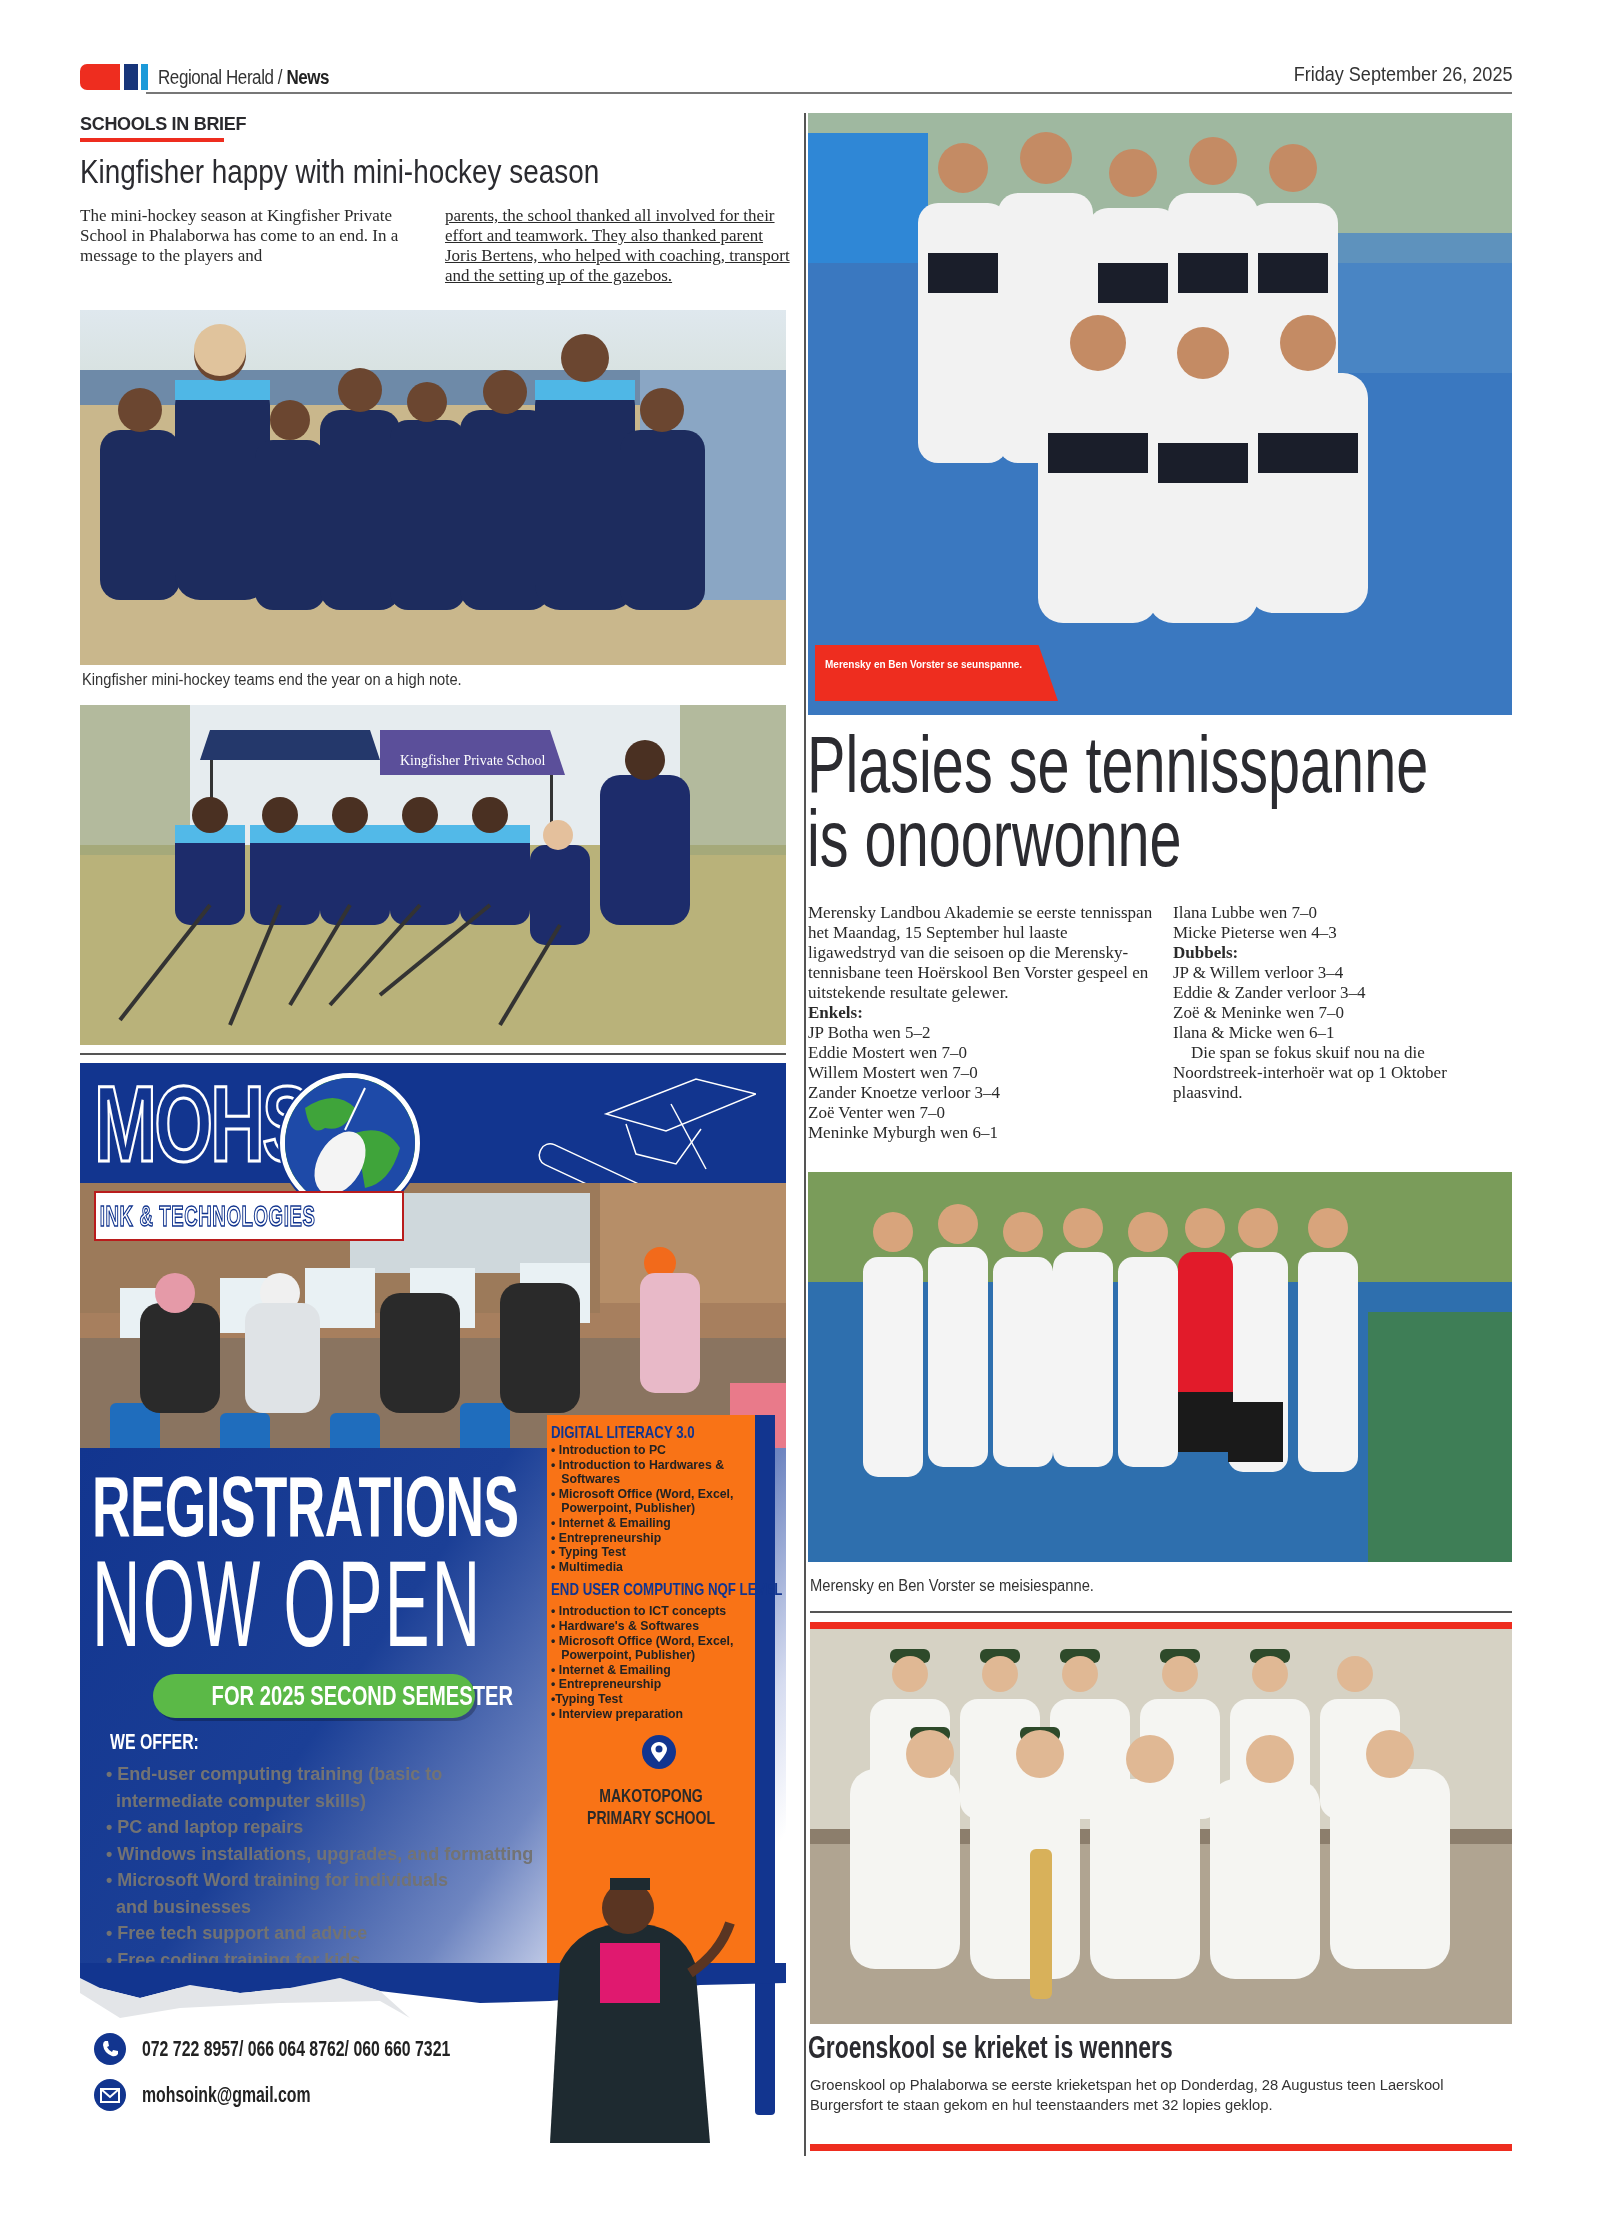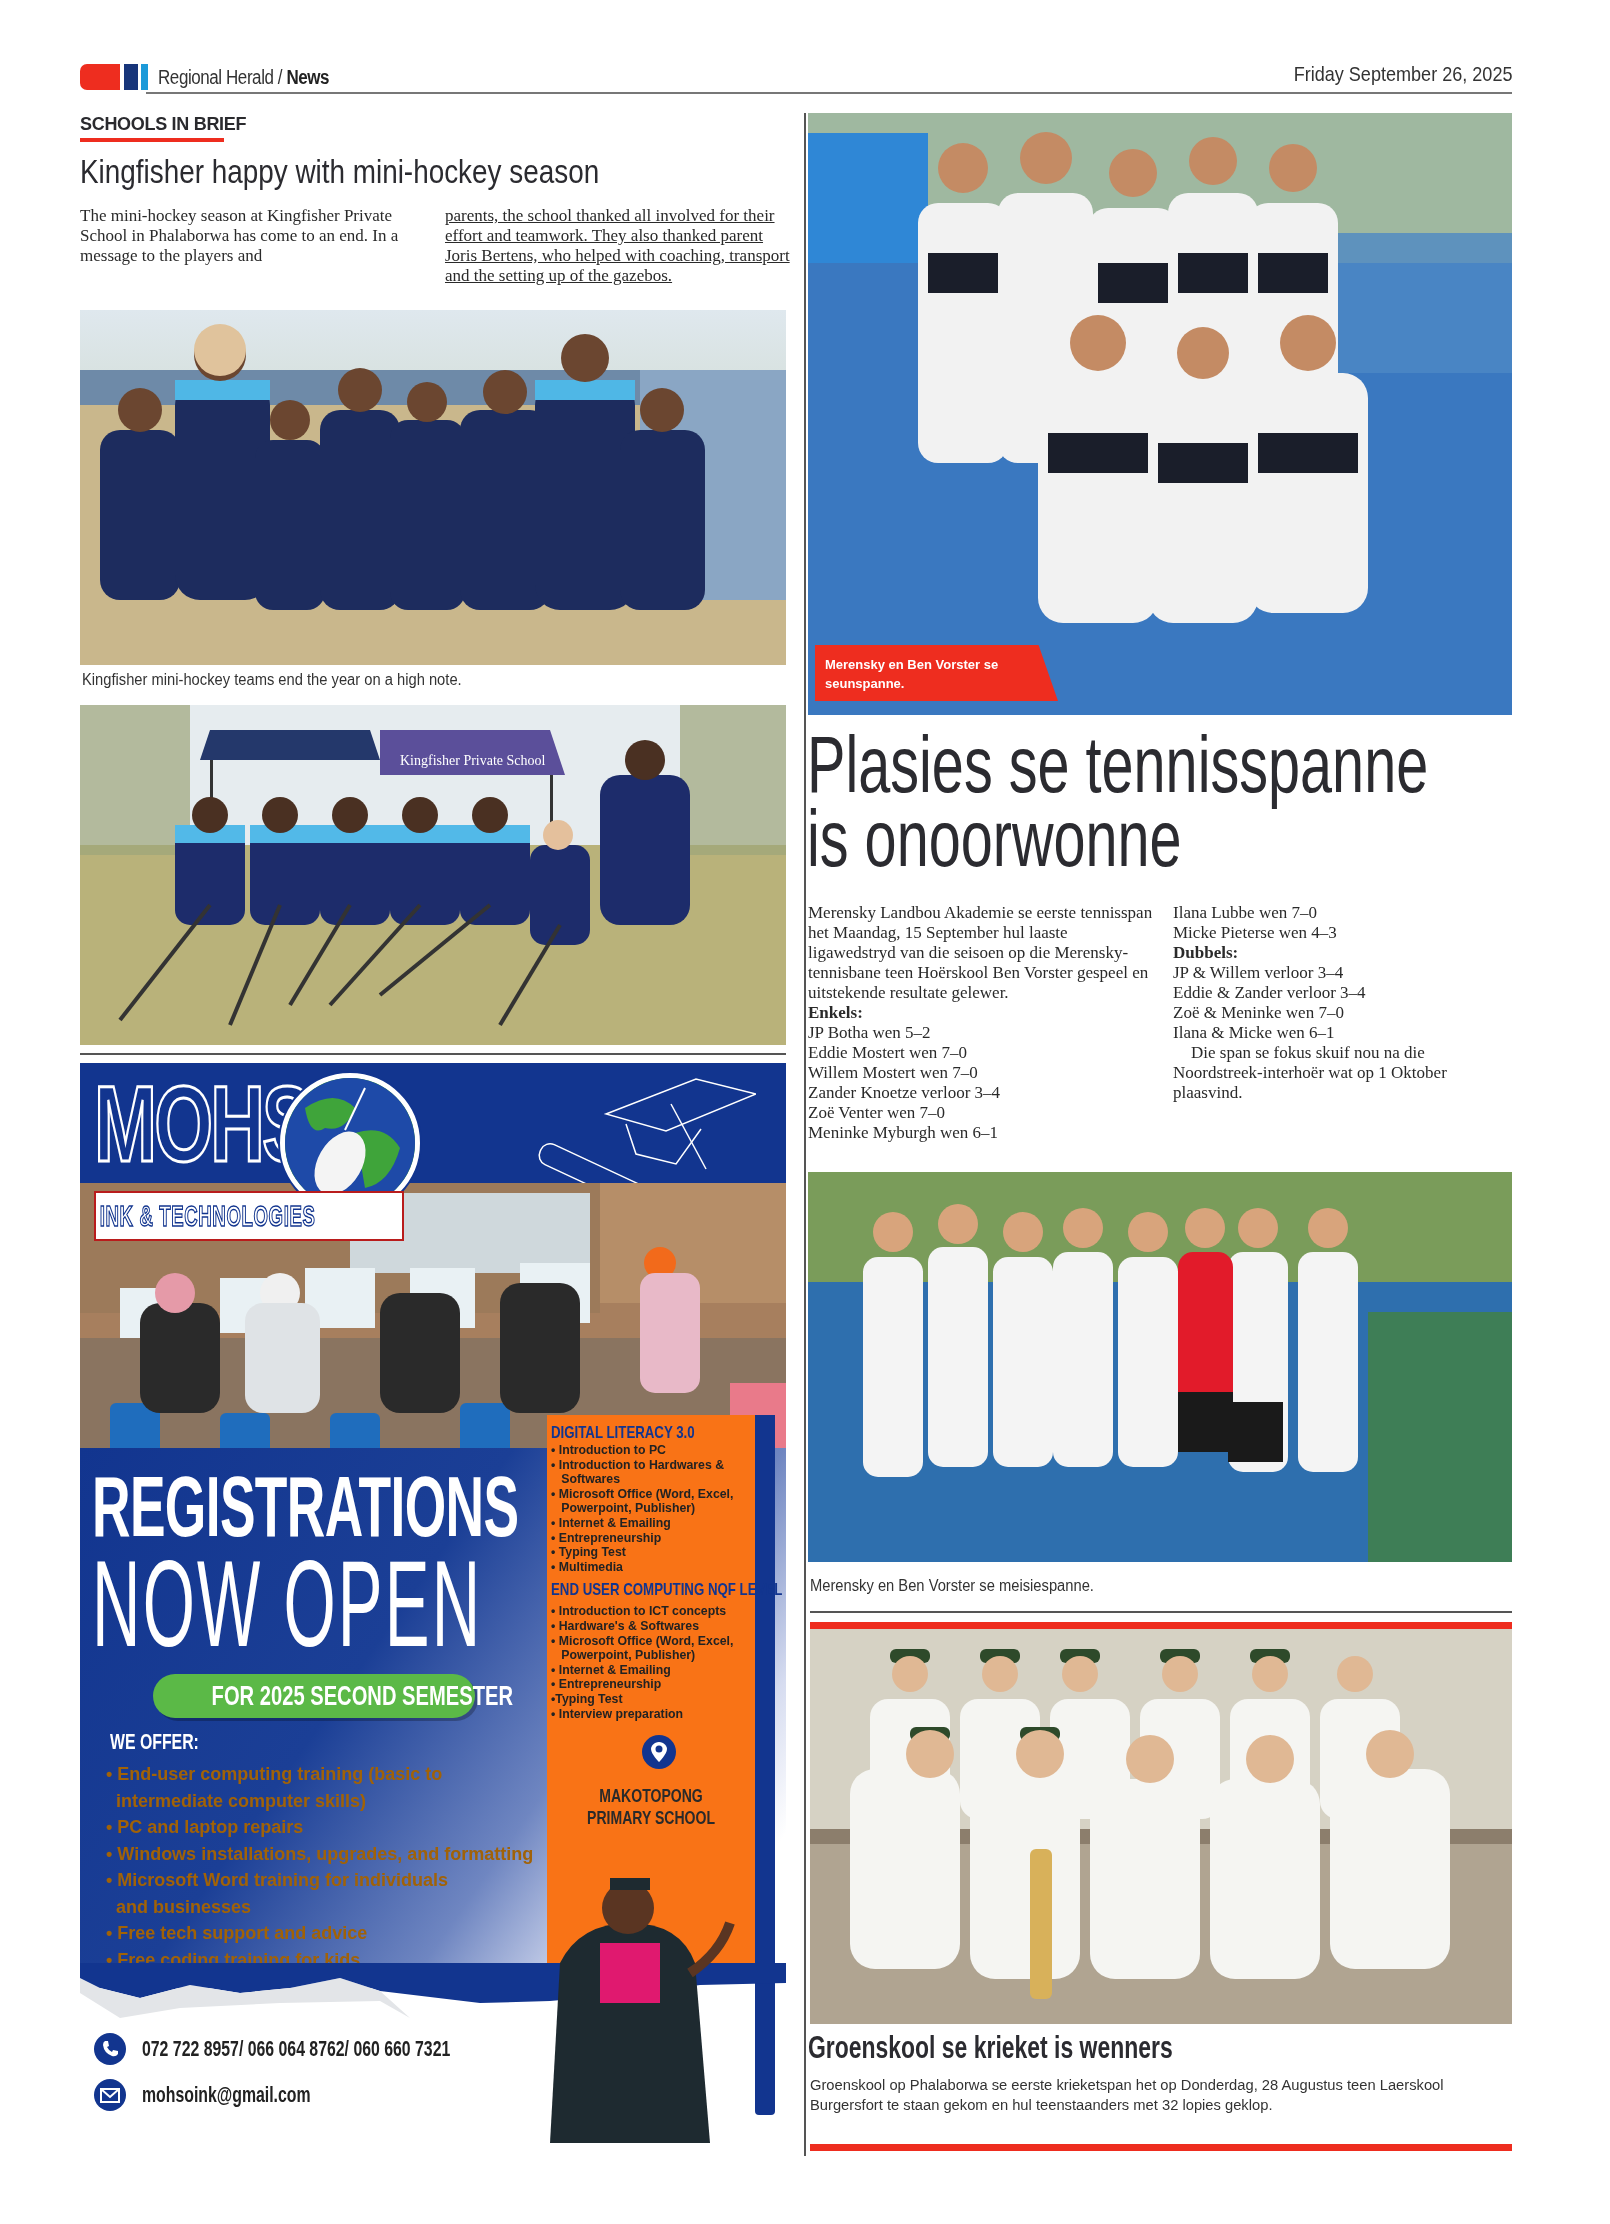--- a/index.html
+++ b/index.html
@@ -36,38 +36,38 @@
   .ad-mid { position:absolute; left:0; top:385px; width:706px; height:540px; background:linear-gradient(125deg,#12358f 0%, #1b3f96 40%, #6f86c1 65%, #d6dcf0 80%, #ffffff 90%); }
   .logo-text { position:absolute; left:14px; top:6px; font-family:"Liberation Sans Narrow","Liberation Sans", sans-serif; font-size:108px; font-weight:bold; color:#12358f; -webkit-text-stroke:3px #ffffff; letter-spacing:-4px; transform:scaleX(0.7); transform-origin:left; line-height:110px; }
   .logo-globe { position:absolute; left:200px; top:10px; width:130px; height:130px; border-radius:50%; background:#2a8c3c; border:5px solid #ffffff; box-shadow:0 0 0 2px #12358f; overflow:hidden; }
   .logo-sub { position:absolute; left:14px; top:128px; width:306px; height:46px; background:#ffffff; border:2px solid #b91c1c; }
   .logo-sub span { display:block; font-size:30px; font-weight:bold; color:#fff; -webkit-text-stroke:1.5px #12358f; transform:scaleX(0.62); transform-origin:left; white-space:nowrap; padding-left:6px; line-height:46px; letter-spacing:1px; }
   .reg-title { position:absolute; left:12px; top:400px; font-size:86px; font-weight:bold; color:#fff; letter-spacing:-1px; transform:scaleX(0.62); transform-origin:left; white-space:nowrap; line-height:86px; }
   .now-open { position:absolute; left:12px; top:480px; font-size:122px; font-weight:normal; color:#fff; transform:scaleX(0.55); transform-origin:left; white-space:nowrap; line-height:122px; letter-spacing:4px; }
   .pill { position:absolute; left:73px; top:611px; width:322px; height:44px; background:#5bb947; border-radius:22px; color:#fff; font-weight:bold; text-align:center; line-height:44px; box-shadow:3px 3px 0 rgba(0,0,0,0.25); }
   .pill span { display:inline-block; font-size:28px; transform:scaleX(0.72); white-space:nowrap; }
   .we-offer { position:absolute; left:30px; top:666px; color:#fff; font-weight:bold; font-size:22px; transform:scaleX(0.72); transform-origin:left; white-space:nowrap; }
-  .offer-list { position:absolute; left:26px; top:698px; width:440px; color:#a16207; font-weight:bold; font-size:18px; line-height:26.5px; margin:0; padding:0; list-style:none; }
+  .offer-list { position:absolute; left:26px; top:698px; width:440px; color:#737373; font-weight:bold; font-size:18px; line-height:26.5px; margin:0; padding:0; list-style:none; }
   .offer-list li { white-space:pre; }
   .course-box { position:absolute; left:467px; top:352px; width:208px; height:550px; background:#f97316; }
   .course-h { font-size:17px; font-weight:bold; color:#12358f; transform:scaleX(0.78); transform-origin:left; white-space:nowrap; margin-left:4px; }
   .course-list { list-style:none; margin:0; padding:0 0 0 4px; font-size:12.3px; font-weight:bold; color:#222; line-height:14.6px; }
   .course-list li { white-space:pre; }
   .pin { position:absolute; left:95px; top:320px; width:34px; height:34px; border-radius:50%; background:#12358f; }
   .school-name { position:absolute; left:0; top:370px; width:208px; text-align:center; font-weight:bold; color:#2a2a2a; font-size:18px; line-height:22px; }
   .school-name span { display:inline-block; transform:scaleX(0.78); }
   .ad-right-strip { position:absolute; left:675px; top:352px; width:20px; height:700px; background:#12358f; border-radius:0 0 4px 4px; }
   .torn { position:absolute; left:0; top:900px; width:706px; height:60px; }
   .contact { position:absolute; left:14px; }
   .contact .ic { position:absolute; left:0; top:0; width:32px; height:32px; border-radius:50%; background:#12358f; }
   .contact .txt { position:absolute; left:48px; top:0; font-size:22px; font-weight:bold; color:#222; transform:scaleX(0.72); transform-origin:left; white-space:nowrap; line-height:32px; }
   .grad-person { position:absolute; left:440px; top:790px; width:220px; height:290px; }
 
   
-  .badge { left:815px; top:645px; width:243px; height:56px; background:#ee2d1f; clip-path:polygon(0 0, 92% 0, 100% 100%, 0 100%); color:#fff; font-weight:bold; font-size:13px; line-height:19px; padding:0; }
+  .badge { left:815px; top:645px; width:243px; height:56px; background:#ee2d1f; clip-path:polygon(0 0, 92% 0, 100% 100%, 0 100%); color:#fff; font-weight:bold; font-size:10px; line-height:19px; padding:0; }
   .badge div { padding:10px 10px 0 10px; }
   .headline2 { left:807px; top:728px; font-size:80px; line-height:74px; color:#2b2b30; transform:scaleX(0.72); transform-origin:left; white-space:nowrap; }
   .rb1 { left:808px; top:903px; width:345px; }
   .rb2 { left:1173px; top:903px; width:345px; }
   .rb1 p, .rb2 p { margin:0; }
   .indent { text-indent:18px; }
   .red-bar { background:#ee2d1f; height:7px; }
   .headline3 { left:808px; top:2030px; font-size:31px; font-weight:bold; color:#2b2b30; transform:scaleX(0.74); transform-origin:left; white-space:nowrap; }
   .body-sans { font-size:16px; line-height:20px; color:#333; }
 </style>

